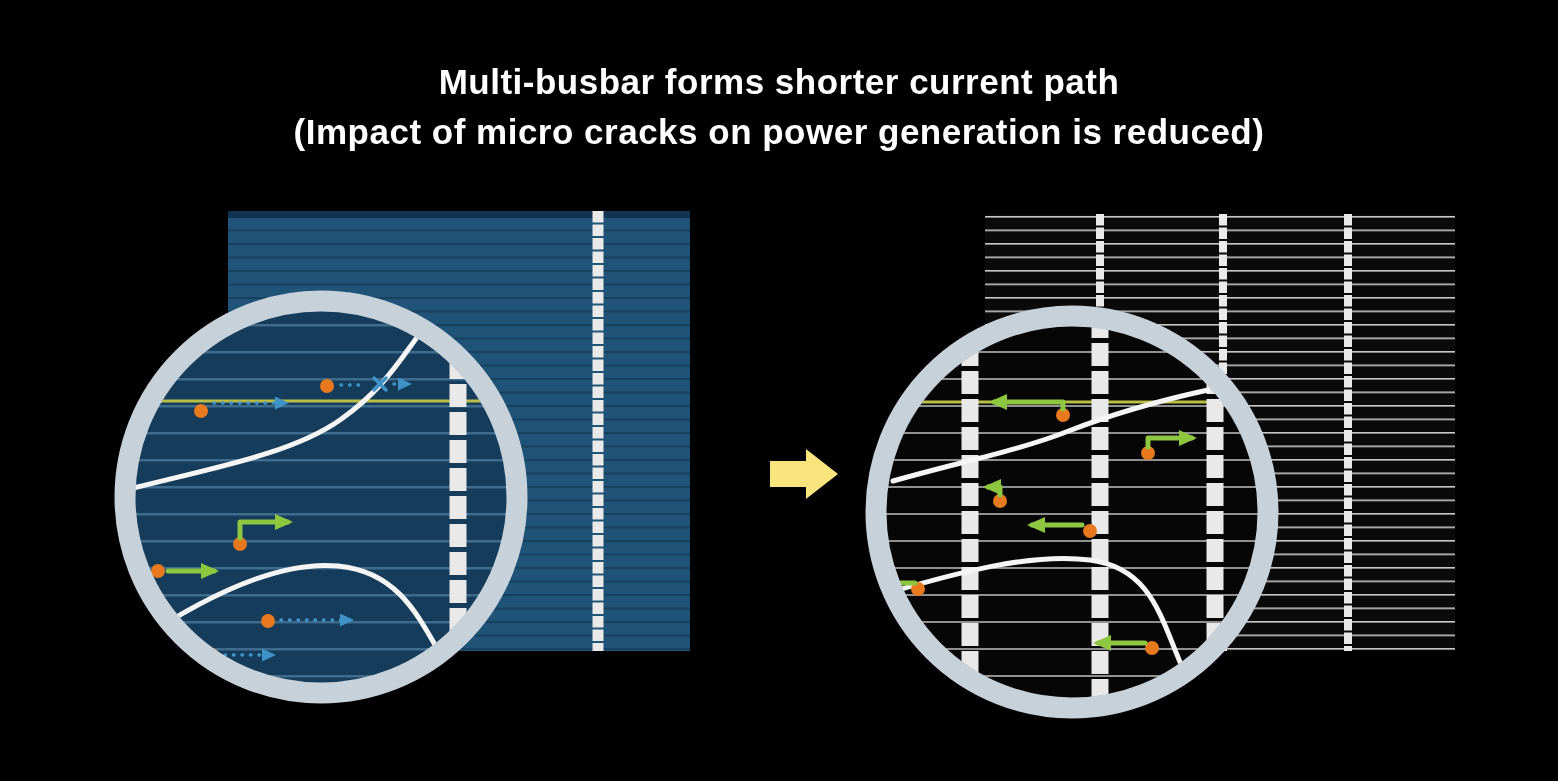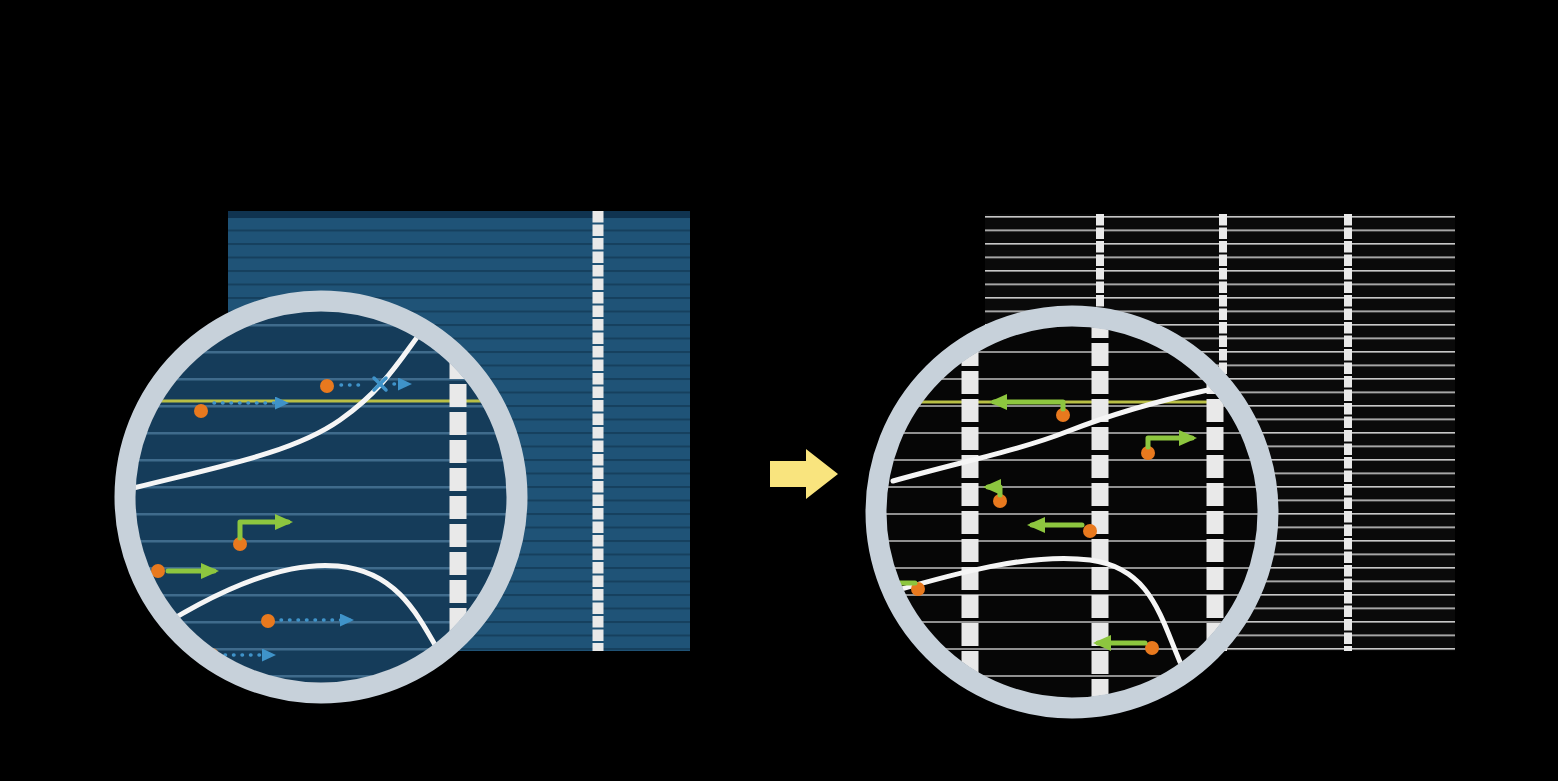--- a/index.html
+++ b/index.html
@@ -43,20 +43,22 @@
   .arrowYellow{fill:var(--transition-arrow);}
   .mBlue{fill:var(--long-path-blue);}
   .mGreen{fill:var(--short-path-green);}
 </style>
 </head>
 <body>
 
 <div class="stage">
 
   <div class="title">
+    <div>Multi-busbar forms shorter current path</div>
+    <div>(Impact of micro cracks on power generation is reduced)</div>
   </div>
 
   <svg width="1558" height="781" viewBox="0 0 1558 781">
     <defs>
       <pattern id="pBlue" width="20" height="13.5" patternUnits="userSpaceOnUse">
         <rect width="20" height="2" class="fBlueLine"></rect>
       </pattern>
       <pattern id="pBlueZoom" width="20" height="27" patternUnits="userSpaceOnUse">
         <rect width="20" height="2.5" class="fBlueZoom"></rect>
       </pattern>

